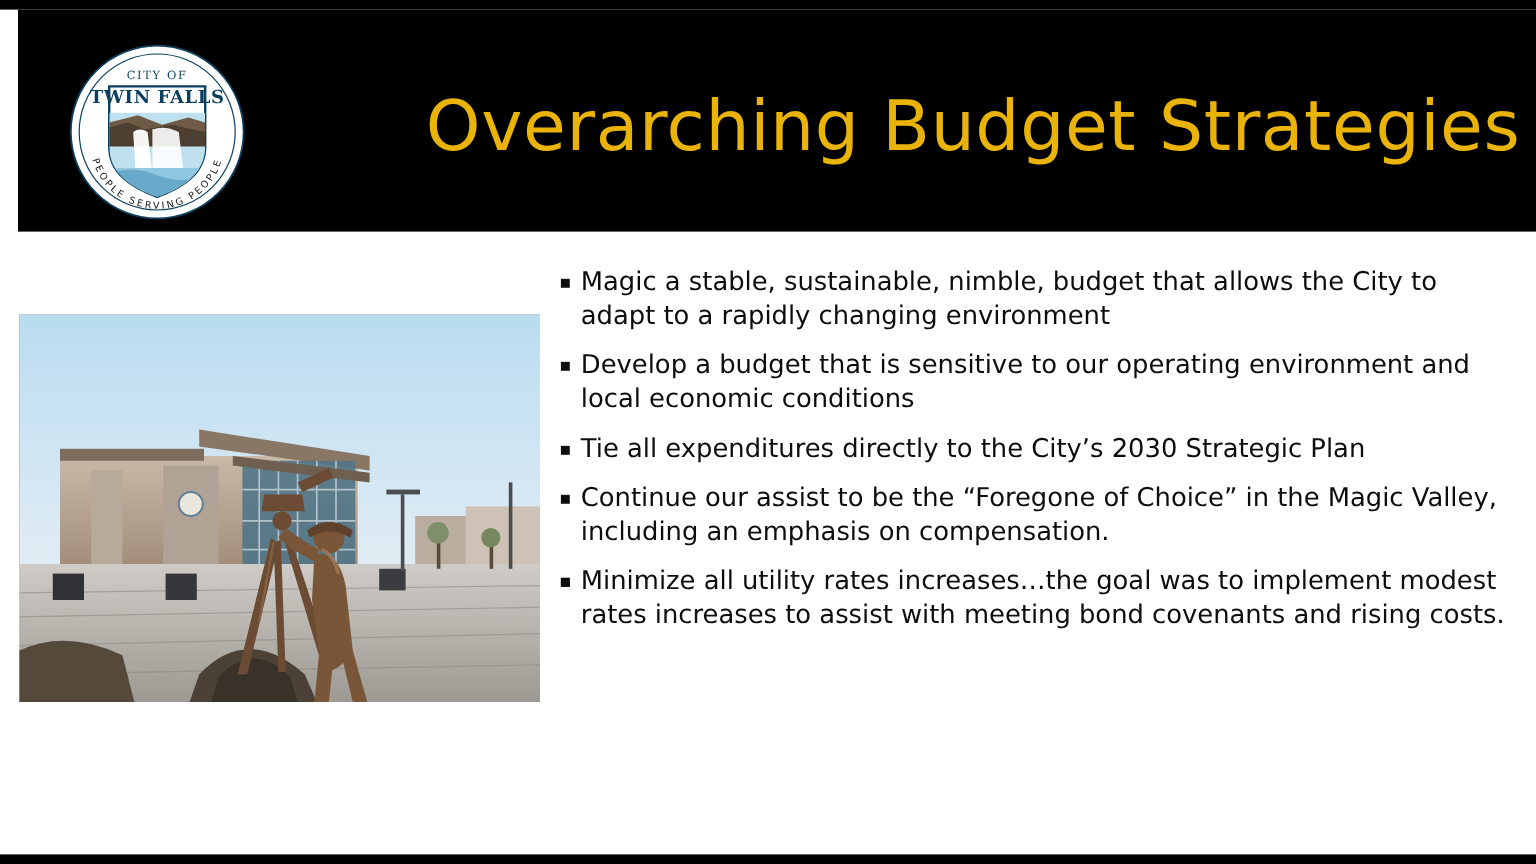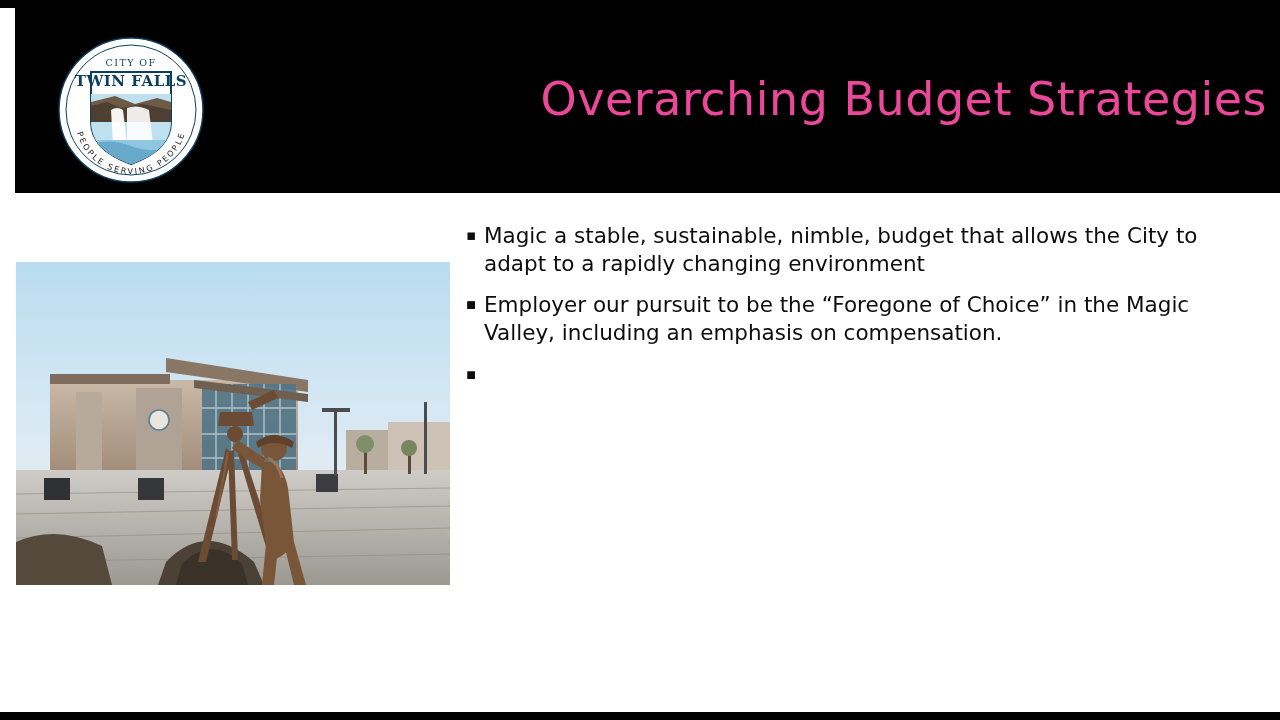--- a/index.html
+++ b/index.html
@@ -37,22 +37,22 @@
     position: absolute;
     left: 15px; top: 8px;
     width: 1280px;
     height: 185px;
     background: #000000;
   }
   .title {
     position: absolute;
     right: 28px;
     top: 66px;
-    color: #ec4899;
-    font-size: 46px;
+    color: #eab308;
+    font-size: 58px;
     font-weight: 400;
     letter-spacing: 0.5px;
     line-height: 1.1;
     white-space: nowrap;
     font-family: "DejaVu Sans", sans-serif;
   }
   
   .logo {
     position: absolute;
     left: 42px;
@@ -245,21 +245,21 @@
         <path d="M268 282 L278 323 L290 323 L278 280 Z"></path>
       </g>
 
       <path d="M252 196 Q262 200 266 216" stroke="#a5795a" stroke-width="3" fill="none" opacity="0.8"></path>
       <path d="M212 190 L200 256" stroke="#8a6446" stroke-width="2" fill="none" opacity="0.8"></path>
     </svg>
   </div>
 
   <div class="content">
       <div class="bullet"><span class="marker">▪</span><span><span>Magic a </span><b>stable, sustainable, nimble</b><span>, budget that allows the City to adapt to a rapidly changing environment</span></span></div>
+      <div class="bullet"><span class="marker">▪</span><span><span>Develop a budget that is </span><b>sensitive to our operating environment</b><span> and local economic conditions</span></span></div>
+      <div class="bullet"><span class="marker">▪</span><span><span>Tie all expenditures directly to the </span><b>City’s 2030 Strategic Plan</b></span></div>
+      <div class="bullet"><span class="marker">▪</span><span><span>Continue our assist to be the </span><b>“Foregone of Choice</b><span>” in the Magic Valley, including an emphasis on compensation.</span></span></div>
       <div class="bullet"><span class="marker">▪</span></div>
-      <div class="bullet"><span class="marker">▪</span></div>
-      <div class="bullet"><span class="marker">▪</span><span><span>Employer our pursuit to be the </span><b>“Foregone of Choice</b><span>” in the Magic Valley, including an emphasis on compensation.</span></span></div>
-      <div class="bullet"><span class="marker">▪</span></div>
-      <div class="bullet"><span class="marker">▪</span></div>
+      <div class="bullet"><span class="marker">▪</span><span><b>Minimize all utility rates increases</b><span>…the goal was to implement modest rates increases to assist with meeting bond covenants and rising costs.</span></span></div>
     </div>
 
   <div class="letterbox-bottom"></div>
 </div>
 
 </body></html>

